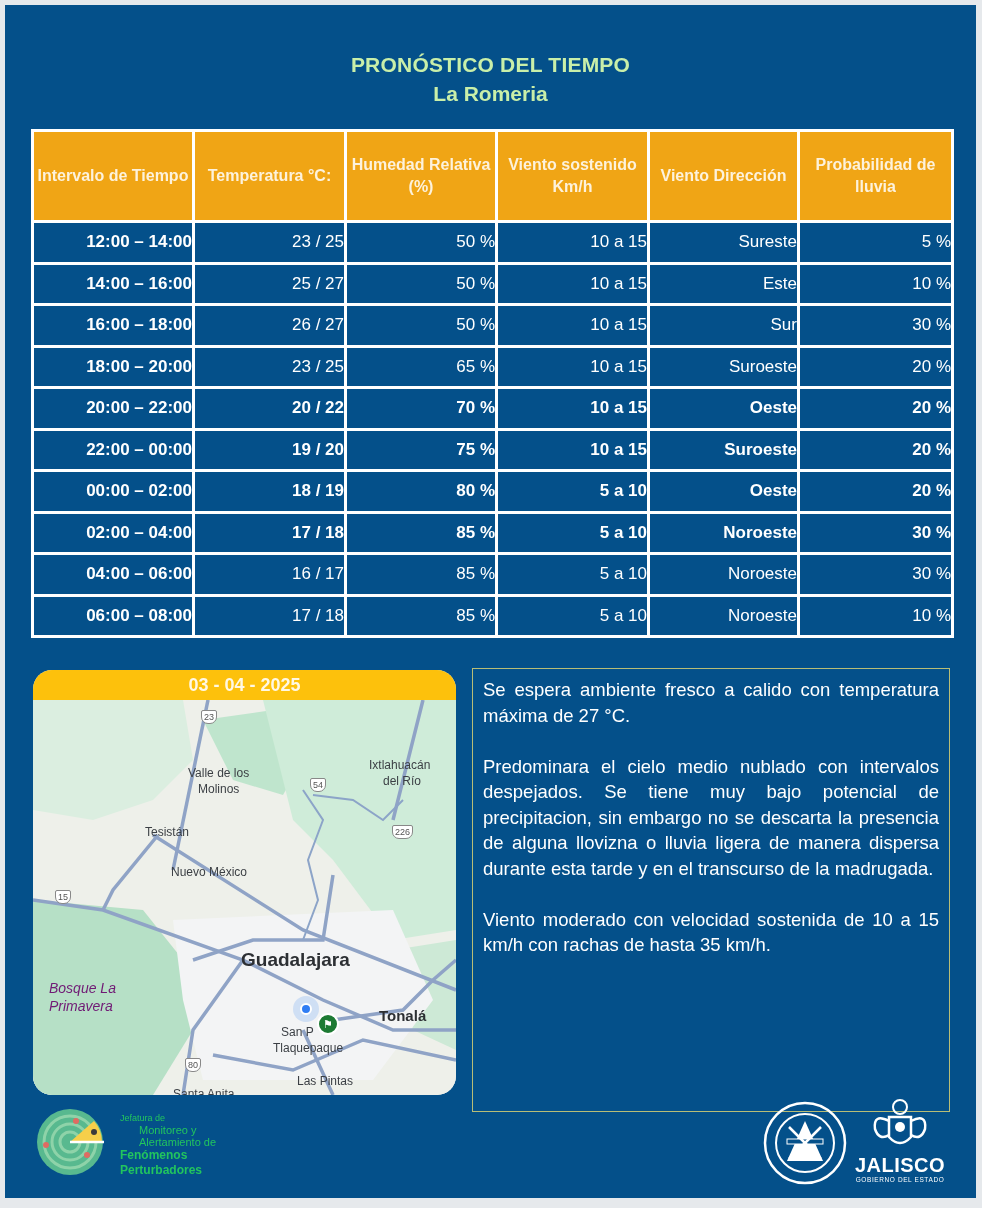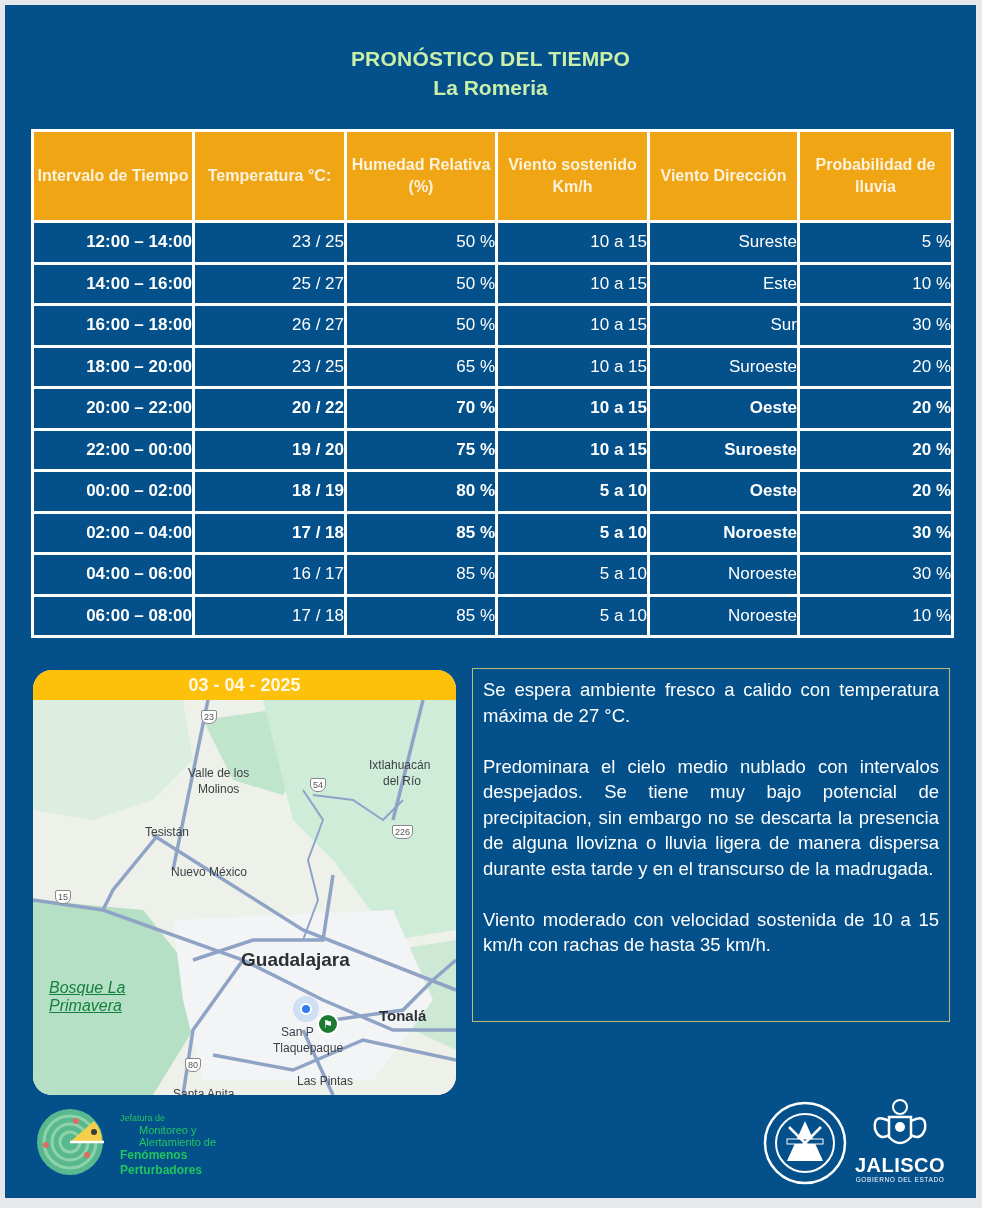--- a/index.html
+++ b/index.html
@@ -3,21 +3,21 @@
 <meta charset="utf-8">
 <style>
   * { box-sizing: border-box; margin: 0; padding: 0; }
   html, body { width: 982px; height: 1208px; background: #e6e9ec; overflow: hidden; }
   body { font-family: "Liberation Sans", sans-serif; position: relative; }
 
   .frame {
     position: absolute; left: 5px; top: 5px; width: 971px; height: 1193px;
     background: #04508a;
   }
-  .title-block { position: absolute; left: 0; top: 40px; width: 100%; text-align: center; color: #c9efa9; font-weight: bold; }
+  .title-block { position: absolute; left: 0; top: 46px; width: 100%; text-align: center; color: #c9efa9; font-weight: bold; }
   .title-block .t1 { font-size: 21px; letter-spacing: 0.2px; line-height: 28px; }
   .title-block .t2 { font-size: 21px; line-height: 30px; }
 
   table.fc {
     position: absolute; left: 26px; top: 124px;
     border-collapse: collapse; width: 920px;
     table-layout: fixed;
   }
   table.fc th, table.fc td {
     border: 3px solid #ffffff;
@@ -41,37 +41,37 @@
   }
   .map .datebar {
     position: absolute; left: 0; top: 0; width: 100%; height: 30px;
     background: #fdc10c; color: #fff8e4; text-align: center;
     font-weight: bold; font-size: 18px; line-height: 30px; z-index: 3;
   }
   .map svg { position: absolute; left: 0; top: 30px; }
   .map .lbl { position: absolute; font-size: 12px; color: #3b3f44; z-index: 2; line-height: 14px; }
   .map .lbl.big { font-size: 19px; font-weight: bold; color: #2c2f33; }
   .map .lbl.mid { font-size: 15px; font-weight: bold; color: #2c2f33; }
-  .map .lbl.park { font-size: 16px; font-style: italic; color: #15803d; text-decoration: underline; }
+  .map .lbl.park { font-size: 14px; font-style: italic; color: #701a75; }
   .map .shield {
     position: absolute; z-index: 2; font-size: 9px; color: #555; background: #fff;
     border: 1px solid #888; border-radius: 2px 2px 7px 7px; padding: 1px 2px; line-height: 10px;
   }
   .map .pin-blue {
     position: absolute; left: 267px; top: 333px; width: 12px; height: 12px; border-radius: 50%;
     background: #2f7df4; border: 2px solid #fff; box-shadow: 0 0 0 7px rgba(47,125,244,0.18); z-index: 3;
   }
   .map .pin-green {
     position: absolute; left: 284px; top: 343px; width: 22px; height: 22px; border-radius: 50%;
     background: #1d7a33; border: 2px solid #fff; z-index: 3; color: #fff; font-size: 11px;
     text-align: center; line-height: 18px;
   }
 
   .desc {
-    position: absolute; left: 467px; top: 663px; width: 478px; height: 354px;
+    position: absolute; left: 467px; top: 663px; width: 478px; height: 444px;
     border: 1px solid #b8bd76; color: #ffffff; font-size: 18.5px; line-height: 25.5px;
     padding: 8px 10px 0 10px; text-align: justify;
   }
   .desc p { margin-bottom: 25.5px; }
 
   .logo-left { position: absolute; left: 31px; top: 1103px; width: 260px; height: 70px; }
   .radar { position: absolute; left: 0; top: 0; width: 68px; height: 68px; }
   .logo-text { position: absolute; left: 84px; top: 5px; color: #22c55e; line-height: 11px; }
   .logo-text .small { font-size: 9px; display: block; }
   .logo-text .med { font-size: 11px; display: block; line-height: 12px; padding-left: 19px; }

